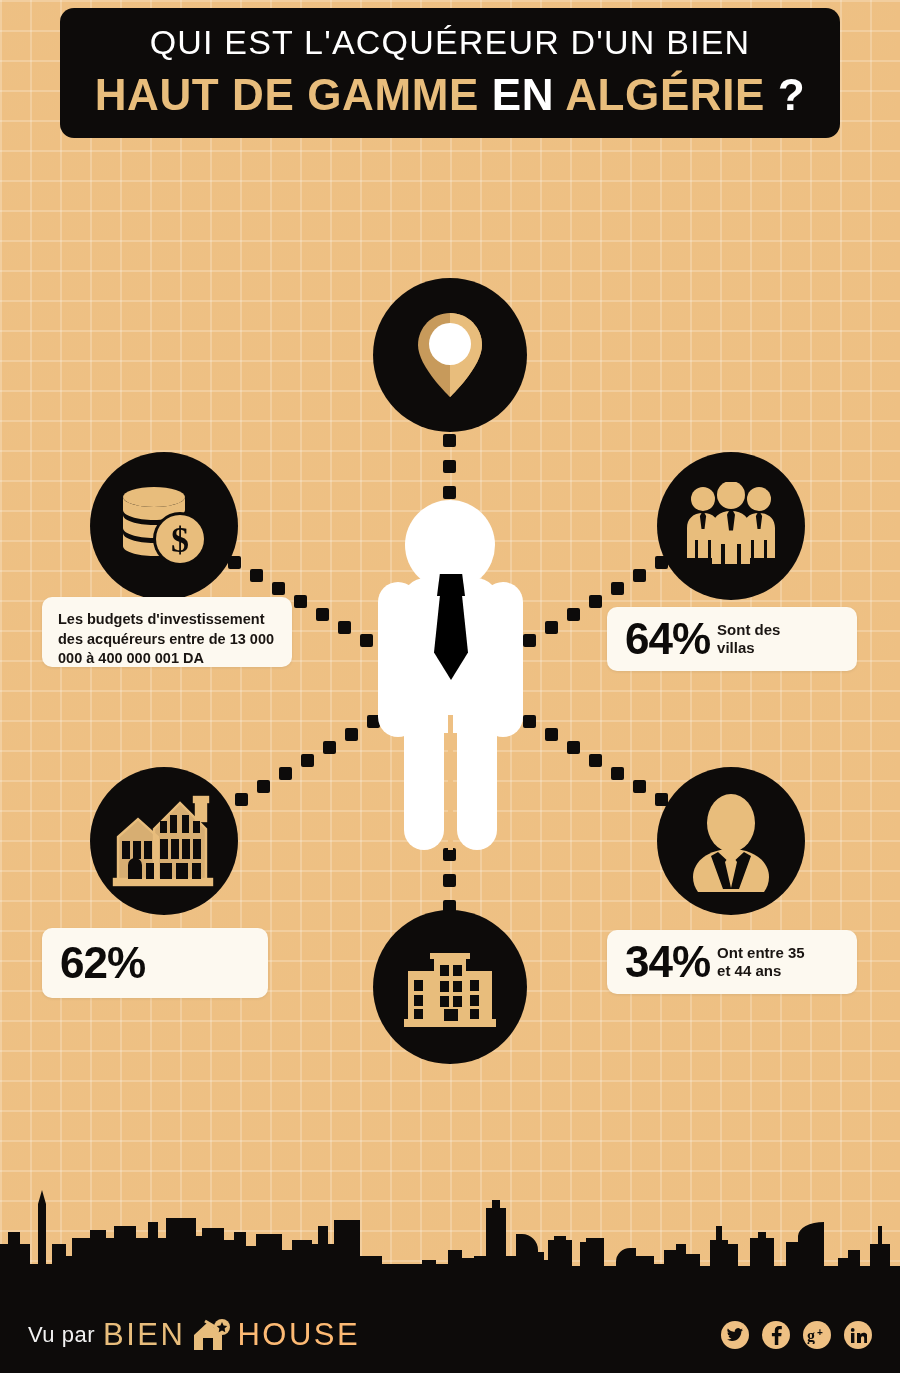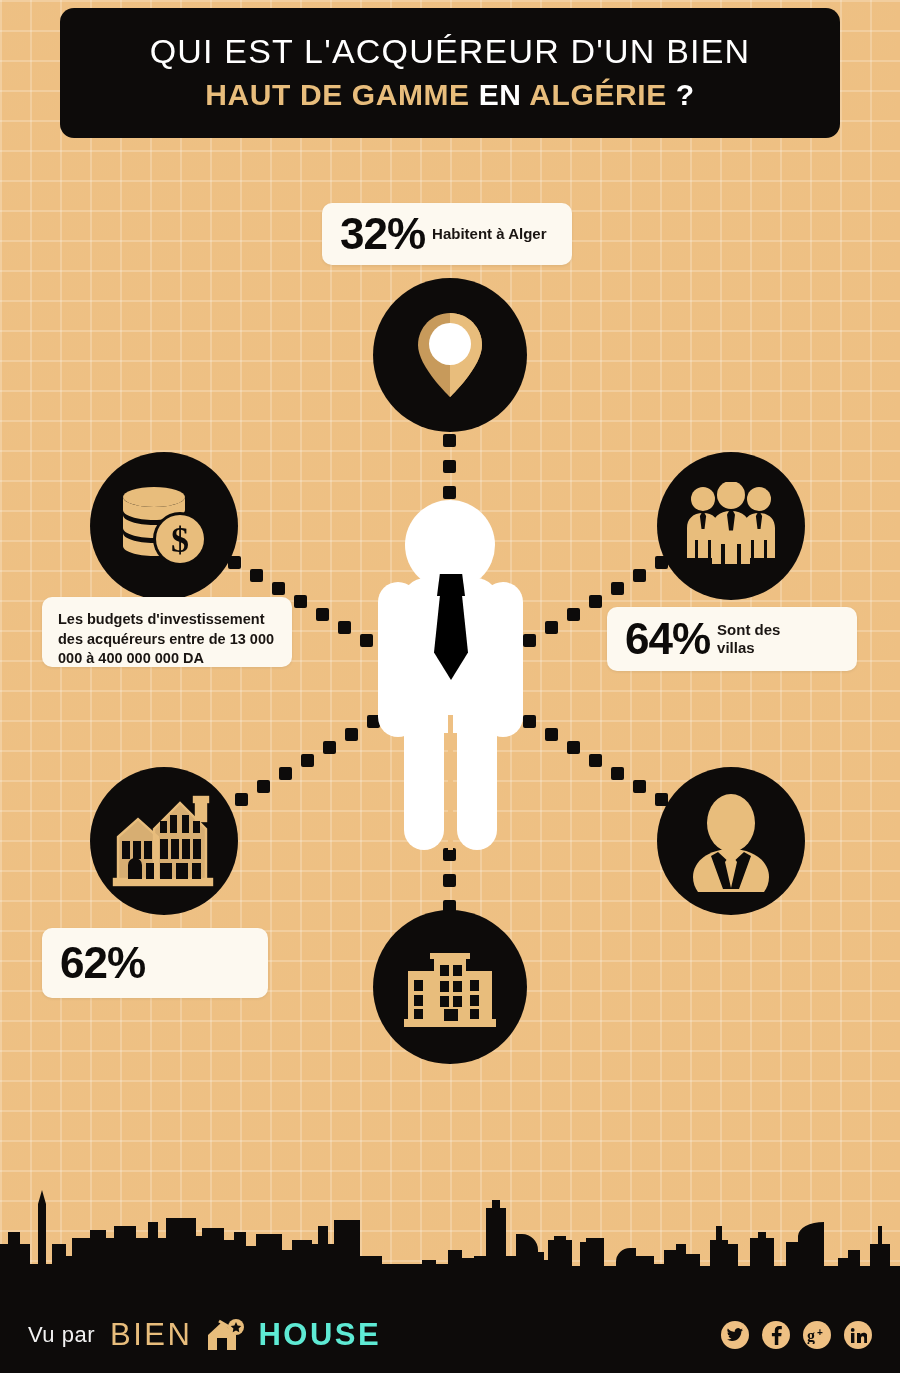--- a/index.html
+++ b/index.html
@@ -32,21 +32,21 @@
     position:absolute; left:60px; top:8px; width:780px; height:130px;
     background:#0d0b0a; border-radius:14px;
     display:flex; flex-direction:column; align-items:center; justify-content:center;
     z-index:6;
   }
   .title-line1{
     color:#ffffff; font-size:34px; letter-spacing:1.2px; font-weight:400;
     line-height:1.15; white-space:nowrap;
   }
   .title-line2{
-    font-size:30px; font-weight:700; letter-spacing:0.6px; line-height:1.3;
+    font-size:44px; font-weight:700; letter-spacing:0.6px; line-height:1.3;
     color:#ffffff; white-space:nowrap; margin-top:4px;
   }
   .gold{ color:#e8bd7c; }
 
   
   .figure{ position:absolute; left:378px; top:500px; width:145px; height:350px; z-index:5; }
   .fig-head{
     position:absolute; left:27px; top:0; width:90px; height:90px;
     background:#fff; border-radius:50%;
   }
@@ -126,27 +126,27 @@
   }
 
   
   .skyline{ position:absolute; left:0; bottom:75px; width:900px; height:120px; z-index:2; }
   .footer{
     position:absolute; left:0; bottom:0; width:900px; height:76px;
     background:#0d0b0a; z-index:8;
     display:flex; align-items:center; justify-content:space-between;
     padding:0 28px;
   }
-  .brand{ display:flex; align-items:center; gap:15px; }
+  .brand{ display:flex; align-items:center; gap:8px; }
   .vu{ color:#f2f2f2; font-size:22px; font-weight:400; letter-spacing:0.5px; }
   .jumia{
     color:#e8bd7c; font-size:31px; font-weight:400; letter-spacing:2.5px;
   }
   .house-word{
-    color:#5eead4; font-size:31px; font-weight:700; letter-spacing:2.5px;
+    color:#fdba74; font-size:31px; font-weight:400; letter-spacing:2.5px;
   }
   .socials{ display:flex; align-items:center; gap:13px; }
   .soc{
     width:28px; height:28px; border-radius:50%; background:#eec083;
     display:flex; align-items:center; justify-content:center;
     color:#0d0b0a; font-size:16px; font-weight:700;
     font-family:"Liberation Serif", serif;
   }
 </style>
 </head>
@@ -340,40 +340,43 @@
         <rect x="14" y="37" width="9" height="11"></rect>
           <rect x="14" y="52" width="9" height="11"></rect>
         <rect x="14" y="66" width="9" height="10"></rect>
         <rect x="70" y="37" width="9" height="11"></rect>
           <rect x="70" y="52" width="9" height="11"></rect>
         <rect x="70" y="66" width="9" height="10"></rect>
       </g>
     </svg>
   </div>
 
-  <div class="box b-pin">
-    <span class="pct">32%</span>
-    <span class="cap">Habitent à Alger</span>
-  </div>
 
   <div class="box b-men">
     <span class="pct">64%</span>
     <span class="cap">
       <span>Sont des</span><br>
       <span>villas</span>
     </span>
   </div>
 
+  <div class="box b-age">
+    <span class="pct">34%</span>
+    <span class="cap">
+      <span>Ont entre 35</span><br>
+      <span>et 44 ans</span>
+    </span>
+  </div>
 
   <div class="box b-villa">
     <span class="pct">62%</span>
   </div>
 
 
-  <div class="box b-budget"><span>Les budgets d'investissement des acquéreurs entre de </span><b>13 000 000</b><span> à </span><b>400 000 000 DA</b></div>
+  <div class="box b-budget"><span>Les budgets d'investissement des acquéreurs entre de </span><b>13 000 000</b><span> à </span><b>400 000 001 DA</b></div>
 
   <svg class="skyline" viewBox="0 0 900 120" preserveAspectRatio="none">
     <path fill="#0d0b0a" d="M0 120 V66 h8 V54 h12 V66 h10 V86 h8 V26 l4 -14 4 14 V86 h6 V66 h14 V78 h6 V60 h18 V52 h16 V60 h8 V48 h22 V60 h12 V44 h10 V60 h8 V40 h30 V58 h6 V50 h22 V62 h10 V54 h12 V68 h10 V56 h26 V72 h10 V62 h20 V66 h6 V48 h10 V66 h6 V42 h26 V78 h22 V86 h40 V82 h14 V86 h12 V72 h14 V86 h12 V78 h44 V84 h16 V74 h10 V82 h10 V120 Z"></path>
     <path fill="#0d0b0a" d="M450 120 V88 h6 V80 h18 V88 h12 V30 h6 V22 h8 V30 h6 V88 h10 V56 h6 a16 16 0 0 1 16 16 V88 h10 V62 h6 V58 h12 V62 h6 V88 h8 V64 h6 V60 h18 V88 h12 V84 a14 14 0 0 1 14 -14 h6 V78 h18 V86 h10 V72 h12 V66 h10 V76 h14 V88 h10 V62 h6 V48 h6 V62 h6 V66 h10 V88 h12 V60 h8 V54 h8 V60 h8 V88 h12 V64 h12 V58 a26 14 0 0 1 26 -14 V88 h14 V80 h10 V72 h12 V88 h10 V66 h8 V48 h4 V66 h8 V88 h12 V58 h14 V120 Z"></path>
   </svg>
 
   <div class="footer">
     <div class="brand">
       <span class="vu">Vu par</span>
       <span class="jumia">BIEN</span>

